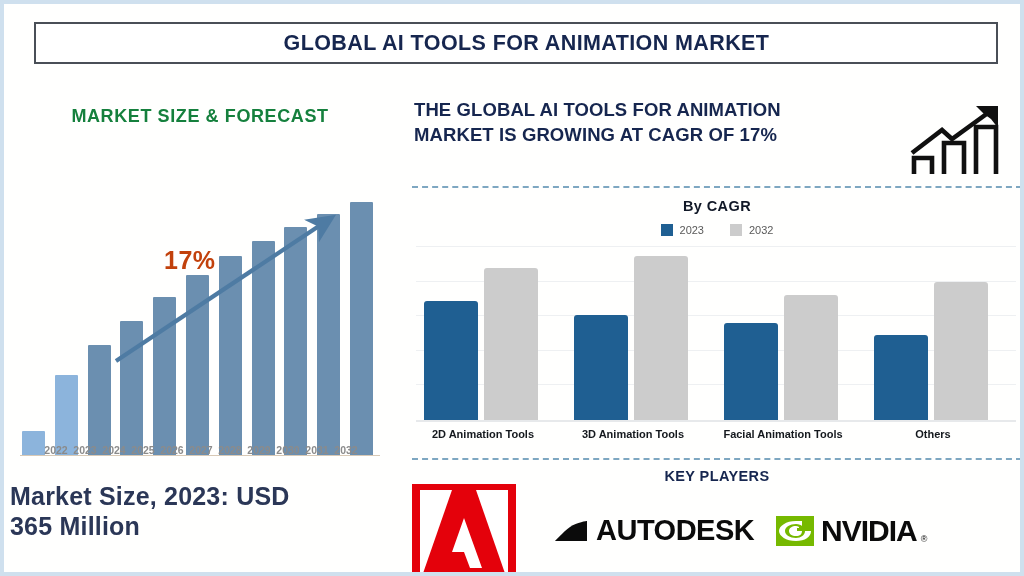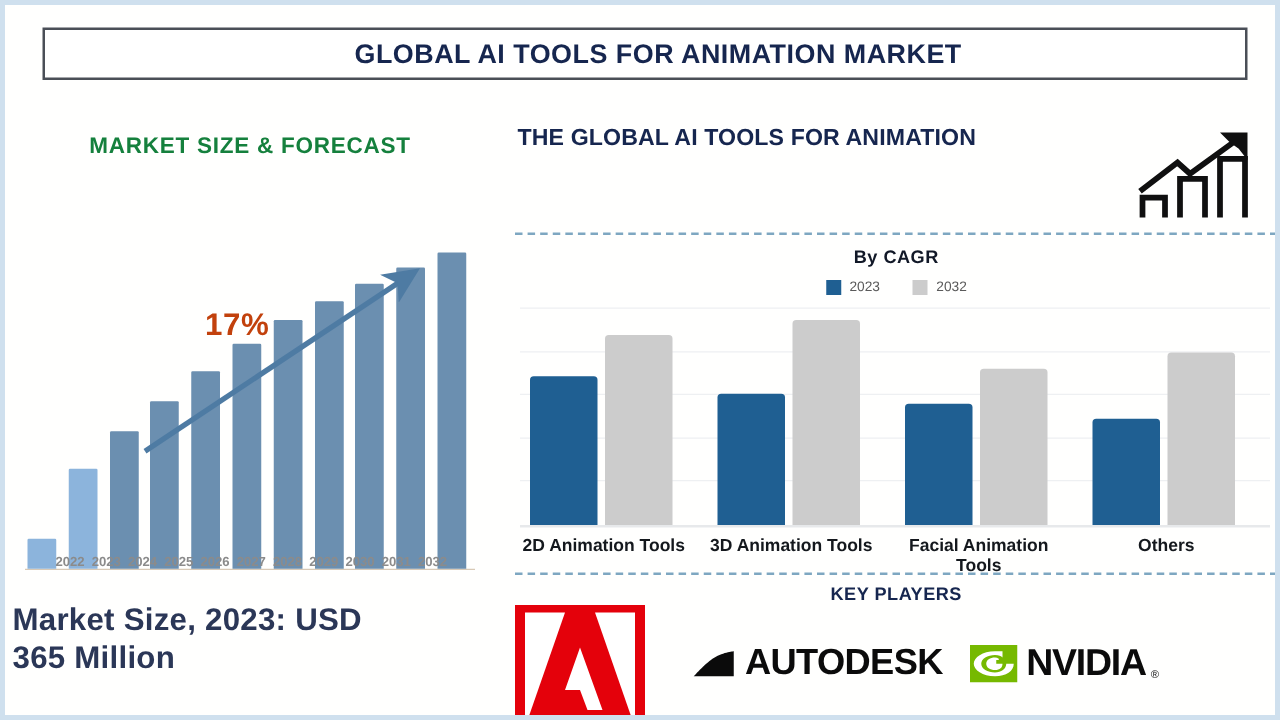--- a/index.html
+++ b/index.html
@@ -116,21 +116,21 @@
   .tgroup { position: absolute; bottom: 2px; height: 174px; }
   .tbar {
     position: absolute; bottom: 0; width: 54px;
     border-radius: 3px 3px 0 0;
   }
   .tbar.b2023 { left: 0; }
   .tbar.b2032 { left: 60px; }
 
   #type-labels { position: absolute; left: 10px; top: 352px; width: 600px; height: 20px; }
   .tcat-label {
-    position: absolute; top: 0; font-size: 14px; font-weight: bold;
+    position: absolute; top: 0; font-size: 11px; font-weight: bold;
     color: #14181d; text-align: center;
   }
 
   #key-players-title {
     position: absolute; left: 6px; top: 392px; width: 610px;
     text-align: center; font-size: 14.5px; font-weight: bold; color: #16264f;
     letter-spacing: 0.4px;
   }
 
   #logos-row { position: absolute; left: 0; top: 412px; width: 620px; height: 100px; }
@@ -204,20 +204,21 @@
       <div>Market Size, 2023: USD</div>
       <div>365 Million</div>
     </div>
   </div>
 
   <div id="right-panel">
 
     <div id="headline-row">
       <div id="headline-text">
         <div>THE GLOBAL AI TOOLS FOR ANIMATION</div>
+        <div>MARKET IS GROWING AT CAGR OF 17%</div>
       </div>
       <svg id="growth-icon" viewBox="0 0 112 76">
         <g fill="none" stroke="#101010" stroke-width="4.6" stroke-linejoin="miter">
           <path d="M8,72 L8,56 L26,56 L26,72"></path>
           <path d="M38,72 L38,41 L58,41 L58,72"></path>
           <path d="M70,72 L70,25 L90,25 L90,72"></path>
         </g>
         <path d="M6,51 L36,28 L46,37 L86,8" fill="none" stroke="#101010" stroke-width="4.6" stroke-linejoin="miter"></path>
         <path d="M70,4 L92,4 L92,26 L85,17 L78,12 Z" fill="#101010"></path>
       </svg>

